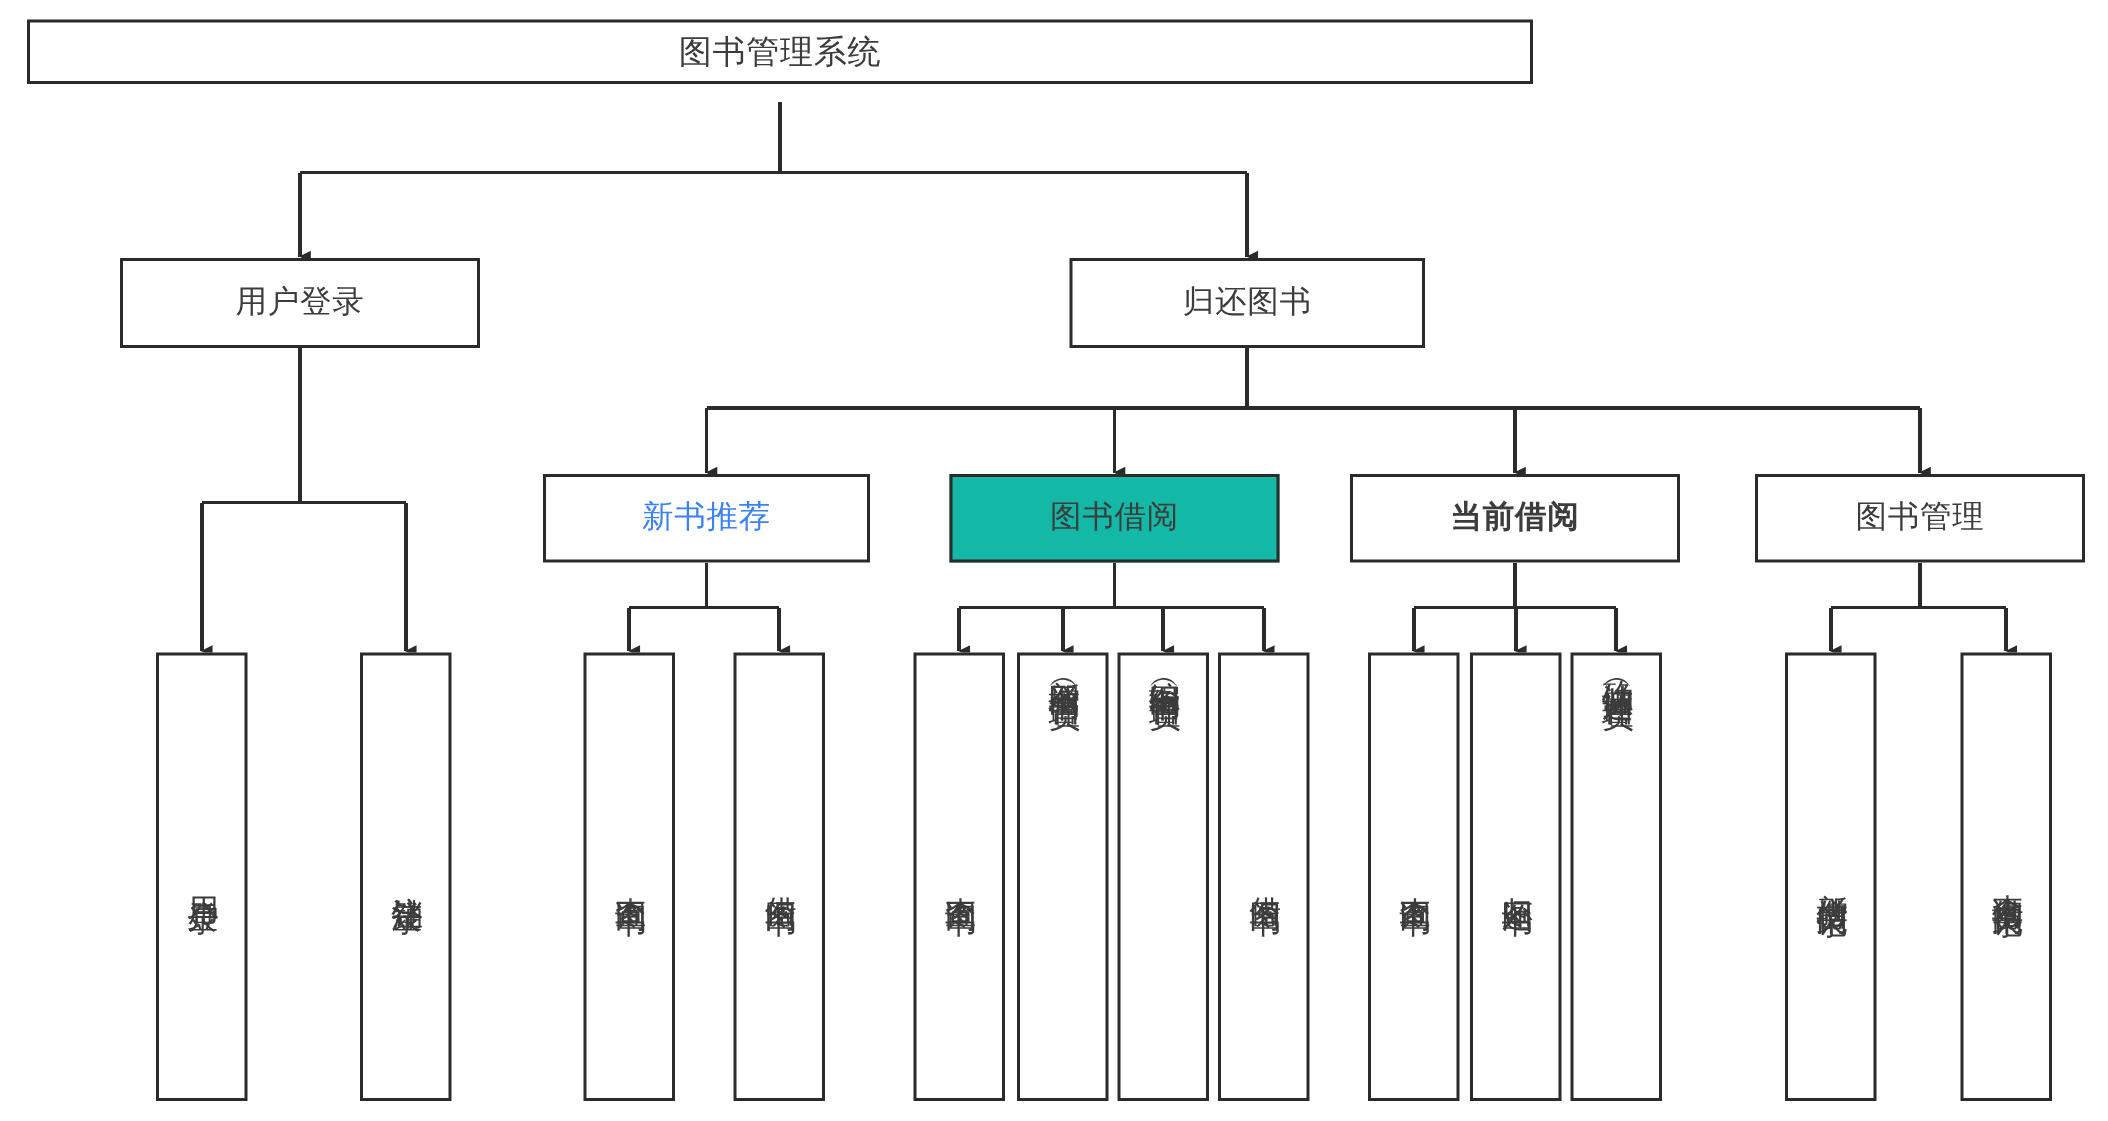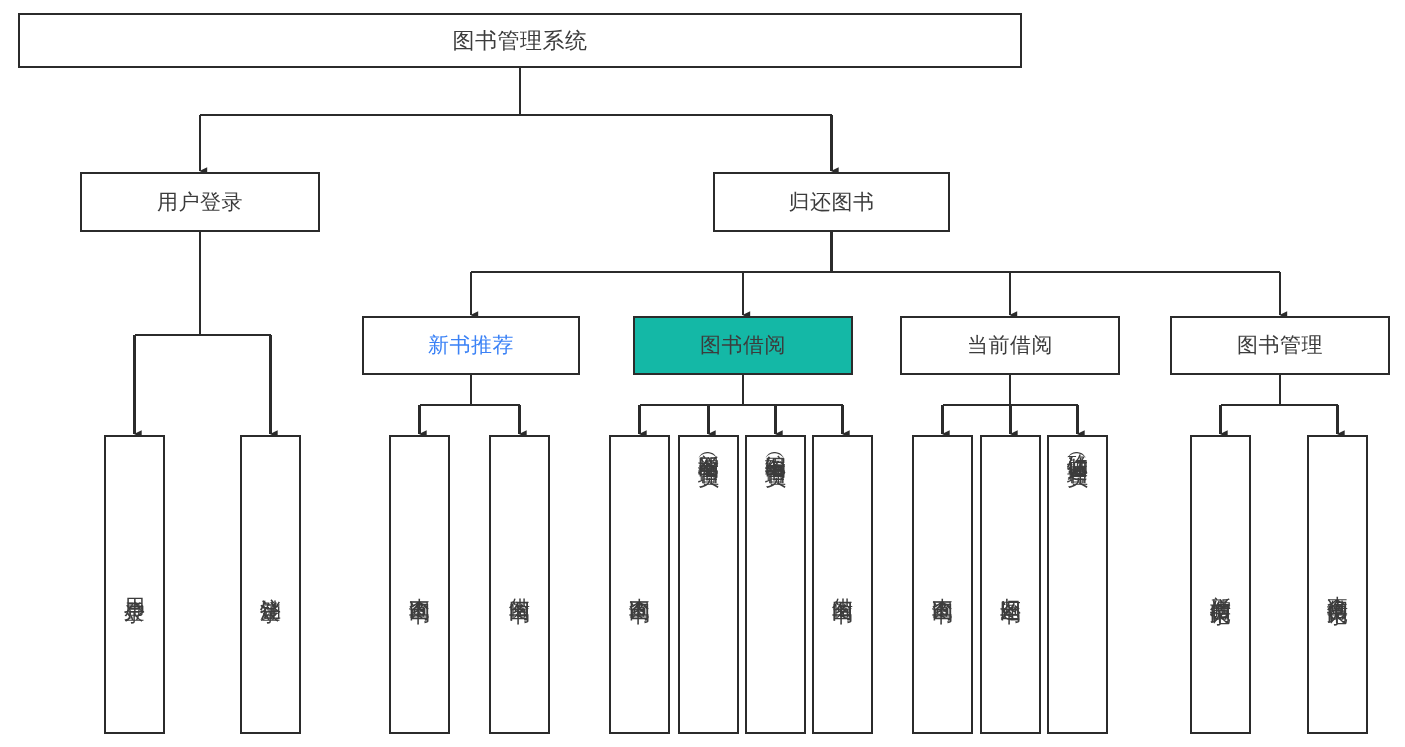--- a/index.html
+++ b/index.html
@@ -122,36 +122,36 @@
         <line x1="1010.5" y1="405" x2="1010.5" y2="434" stroke="#2b2b2b" stroke-width="2.4" shape-rendering="crispEdges" marker-end="url(#arrow-head)"></line>
         <line x1="1077.5" y1="405" x2="1077.5" y2="434" stroke="#2b2b2b" stroke-width="2.4" shape-rendering="crispEdges" marker-end="url(#arrow-head)"></line>
         <line x1="1280" y1="375" x2="1280" y2="405" stroke="#2b2b2b" stroke-width="2.4" shape-rendering="crispEdges"></line>
         <line x1="1220.5" y1="405" x2="1337.5" y2="405" stroke="#2b2b2b" stroke-width="2.4" shape-rendering="crispEdges"></line>
         <line x1="1220.5" y1="405" x2="1220.5" y2="434" stroke="#2b2b2b" stroke-width="2.4" shape-rendering="crispEdges" marker-end="url(#arrow-head)"></line>
         <line x1="1337.5" y1="405" x2="1337.5" y2="434" stroke="#2b2b2b" stroke-width="2.4" shape-rendering="crispEdges" marker-end="url(#arrow-head)"></line>
       </g>
   </svg>
 
   <div id="node-layer">
-      <div class="node-box node-h node-root" style="left: 18px; top: 13px; width: 1004px; height: 55px; border-color: rgb(43, 43, 43); background: rgb(255, 255, 255);">
+      <div class="node-box node-h node-root" style="left: 18px; top: 13px; width: 1004px; height: 43px; border-color: rgb(43, 43, 43); background: rgb(255, 255, 255);">
         <span class="node-label" style="color: rgb(60, 60, 60);">图书管理系统</span>
       </div>
       <div class="node-box node-h" style="left: 80px; top: 172px; width: 240px; height: 60px; border-color: rgb(43, 43, 43); background: rgb(255, 255, 255);">
         <span class="node-label" style="color: rgb(60, 60, 60);">用户登录</span>
       </div>
       <div class="node-box node-h" style="left: 713px; top: 172px; width: 237px; height: 60px; border-color: rgb(43, 43, 43); background: rgb(255, 255, 255);">
         <span class="node-label" style="color: rgb(60, 60, 60);">归还图书</span>
       </div>
       <div class="node-box node-h" style="left: 362px; top: 316px; width: 218px; height: 59px; border-color: rgb(43, 43, 43); background: rgb(255, 255, 255);">
         <span class="node-label" style="color: #3b82f6;">新书推荐</span>
       </div>
       <div class="node-box node-h" style="left: 633px; top: 316px; width: 220px; height: 59px; border-color: rgb(43, 43, 43); background: #14b8a6;">
         <span class="node-label" style="color: rgb(60, 60, 60);">图书借阅</span>
       </div>
-      <div class="node-box node-h" style="left: 900px; top: 316px; width: 220px; height: 59px; border-color: rgb(43, 43, 43); background: rgb(255, 255, 255);">
+      <div class="node-box node-h" style="left: 900px; top: 316px; width: 220px; height: 59px; border-color: rgb(43, 43, 43); background: rgb(255, 255, 255); font-weight: bold;">
         <span class="node-label" style="color: rgb(60, 60, 60);">当前借阅</span>
       </div>
       <div class="node-box node-h" style="left: 1170px; top: 316px; width: 220px; height: 59px; border-color: rgb(43, 43, 43); background: rgb(255, 255, 255);">
         <span class="node-label" style="color: rgb(60, 60, 60);">图书管理</span>
       </div>
       <div class="node-box node-v center-v" style="left: 104px; top: 435px; width: 61px; height: 299px; border-color: rgb(43, 43, 43); background: rgb(255, 255, 255);">
         <span class="node-label" style="color: rgb(60, 60, 60);">用户登录</span>
       </div>
       <div class="node-box node-v center-v" style="left: 240px; top: 435px; width: 61px; height: 299px; border-color: rgb(43, 43, 43); background: rgb(255, 255, 255);">
         <span class="node-label" style="color: rgb(60, 60, 60);">注销登录</span>

